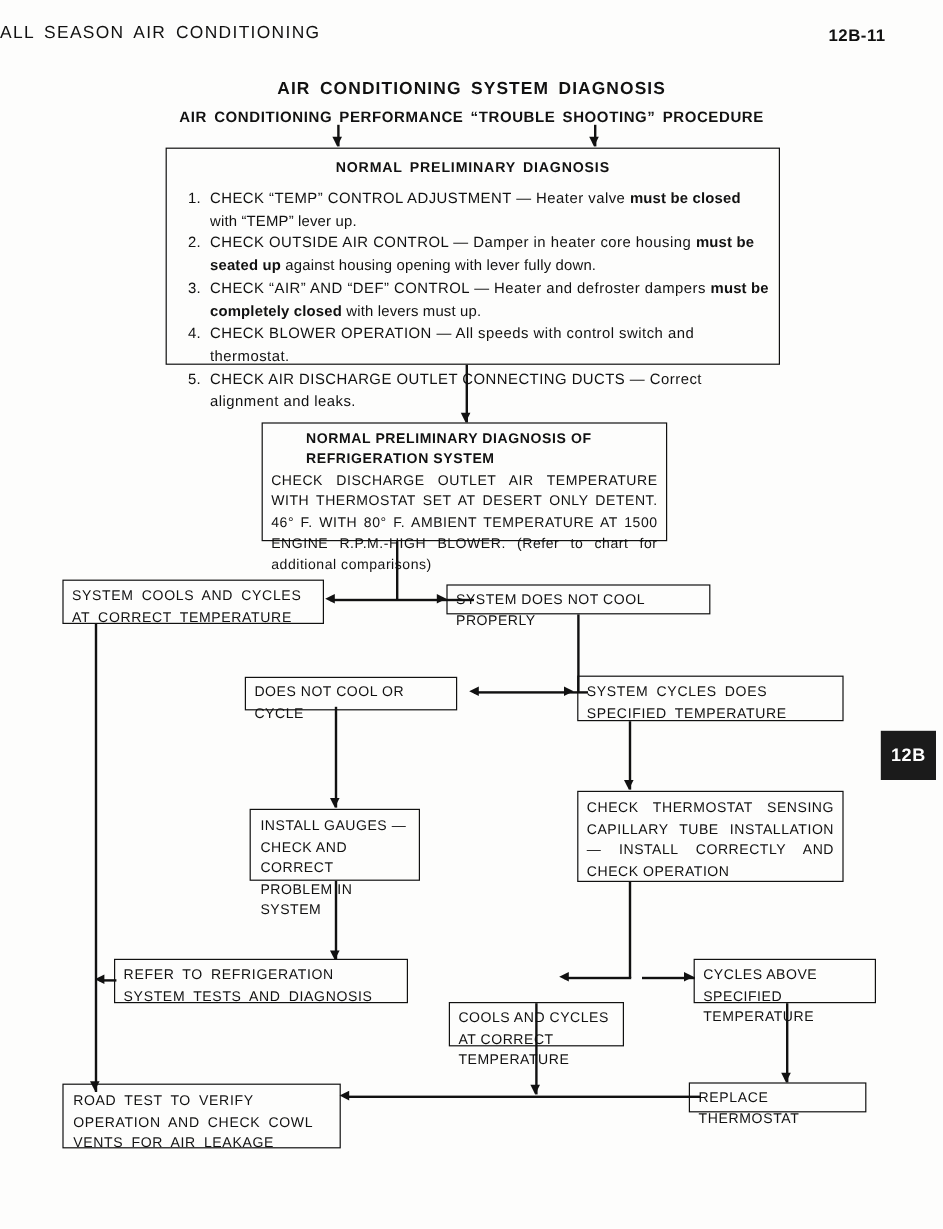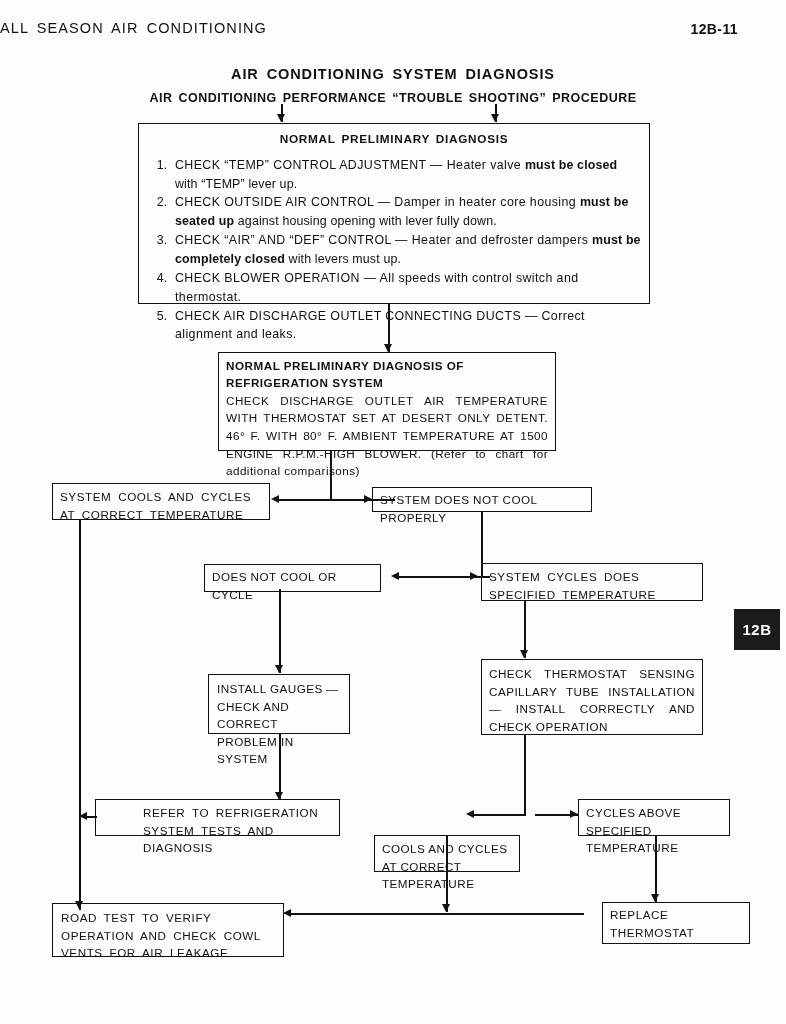--- a/index.html
+++ b/index.html
@@ -117,20 +117,21 @@
     text-align-last: left;
     letter-spacing: 0.45px;
     font-size: 11.7px;
     line-height: 1.5;
   }
   .lead {
     font-weight: bold;
     letter-spacing: 0.5px;
     font-size: 11.7px;
     line-height: 1.45;
+    margin-left: 29px;
   }
   .plain {
     letter-spacing: 0.45px;
     font-size: 11.7px;
     line-height: 1.5;
   }
   .ctr-sp { letter-spacing: 0.55px; word-spacing: 3px; }
 
   
   .vline, .hline {
@@ -266,21 +267,21 @@
   <div class="vline" style="left:279px; top:734px; height:66px;"></div>
   <div class="arrow arrow-down" style="left:275px; top:792px;"></div>
 
   <div class="vline" style="left:524px; top:735px; height:80px;"></div>
   <div class="hline" style="left:535px; top:814px; width:44px;"></div>
   <div class="hline" style="left:470px; top:814px; width:56px;"></div>
   <div class="arrow arrow-left" style="left:466px; top:810px;"></div>
   <div class="arrow arrow-right" style="left:570px; top:810px;"></div>
 
   <div class="box" style="left:95px; top:799px; width:245px; height:37px;">
-    <div class="inner" style="padding:4px 7px;margin-left:40px;">
+    <div class="inner" style="padding:4px 7px;">
       <div class="plain ctr-sp">REFER TO REFRIGERATION SYSTEM TESTS AND DIAGNOSIS</div>
     </div>
   </div>
 
   <div class="box" style="left:374px; top:799px; width:146px; height:37px;margin-top:36px;">
     <div class="inner" style="padding:4px 7px;">
       <div class="plain">COOLS AND CYCLES AT CORRECT TEMPERATURE</div>
     </div>
   </div>
 
@@ -295,21 +296,21 @@
 
   <div class="vline" style="left:79px; top:520px; height:390px;"></div>
   <div class="arrow arrow-down" style="left:75px; top:901px;"></div>
 
   <div class="vline" style="left:446px; top:836px; height:76px;"></div>
   <div class="arrow arrow-down" style="left:442px; top:904px;"></div>
 
   <div class="vline" style="left:655px; top:836px; height:66px;"></div>
   <div class="arrow arrow-down" style="left:651px; top:894px;"></div>
 
-  <div class="box" style="left:602px; top:902px; width:148px; height:42px;">
+  <div class="box" style="left:574px; top:902px; width:148px; height:25px;">
     <div class="inner" style="padding:3px 7px;">
       <div class="plain ctr-sp">REPLACE THERMOSTAT</div>
     </div>
   </div>
 
   <div class="hline" style="left:287px; top:913px; width:297px;"></div>
   <div class="arrow arrow-left" style="left:283px; top:909px;"></div>
 
   <div class="box" style="left:52px; top:903px; width:232px; height:54px;">
     <div class="inner" style="padding:5px 8px;">

